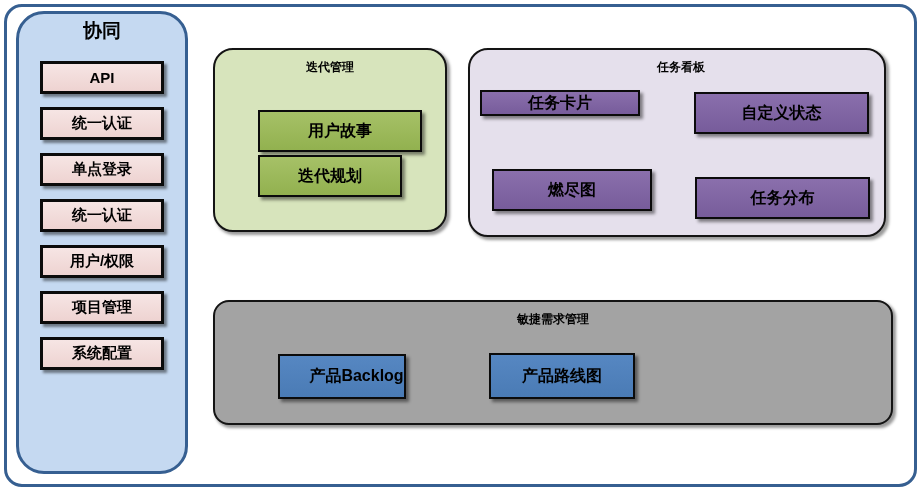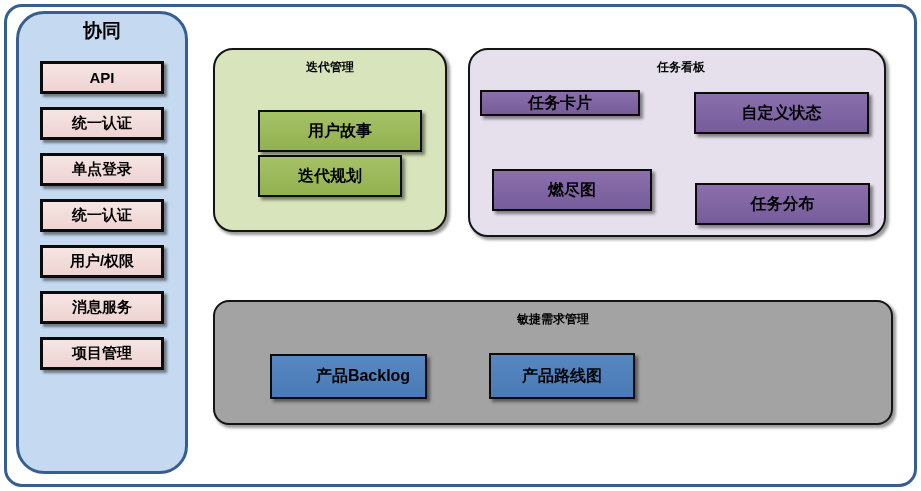--- a/index.html
+++ b/index.html
@@ -43,42 +43,42 @@
   .purple { background:linear-gradient(180deg,#8A6FAC 0%,#775C9B 100%); }
   .blue   { background:linear-gradient(180deg,#5687C2 0%,#4A7BB5 100%); }
 
   
   .it-0 { left:43px;  top:60px;  width:164px; height:42px; }
   .it-1 { left:43px;  top:105px; width:144px; height:42px; }
   
   .tb-0 { left:10px;  top:40px;  width:160px; height:26px; }
   .tb-1 { left:224px; top:42px;  width:175px; height:42px; }
   .tb-2 { left:22px;  top:119px; width:160px; height:42px; }
-  .tb-3 { left:225px; top:133px; width:175px; height:42px; }
+  .tb-3 { left:225px; top:127px; width:175px; height:42px; }
   
-  .rq-0 { left:55px;  top:52px;  width:157px; height:45px;padding-left:29px; }
+  .rq-0 { left:63px;  top:52px;  width:128px; height:45px;padding-left:29px; }
   .rq-1 { left:274px; top:51px;  width:146px; height:46px; }
   .rq-2 { left:495px; top:53px;  width:155px; height:45px; }
 </style>
 </head>
 <body>
 
 <div class="stage">
   <div class="frame"></div>
 
   <div class="sidebar">
     <div class="sidebar-title">协同</div>
     <div class="sidebar-items">
       <div class="pink-box">API</div>
       <div class="pink-box">统一认证</div>
       <div class="pink-box">单点登录</div>
       <div class="pink-box">统一认证</div>
       <div class="pink-box">用户/权限</div>
-      <div class="pink-box">消息服务</div>
       <div class="pink-box">项目管理</div>
+      <div class="pink-box">系统配置</div>
     </div>
   </div>
 
   <div class="section" id="sec-iteration">
     <div class="section-title">迭代管理</div>
     <div class="feature green it-0">用户故事</div>
     <div class="feature green it-1">迭代规划</div>
   </div>
 
   <div class="section" id="sec-taskboard">

